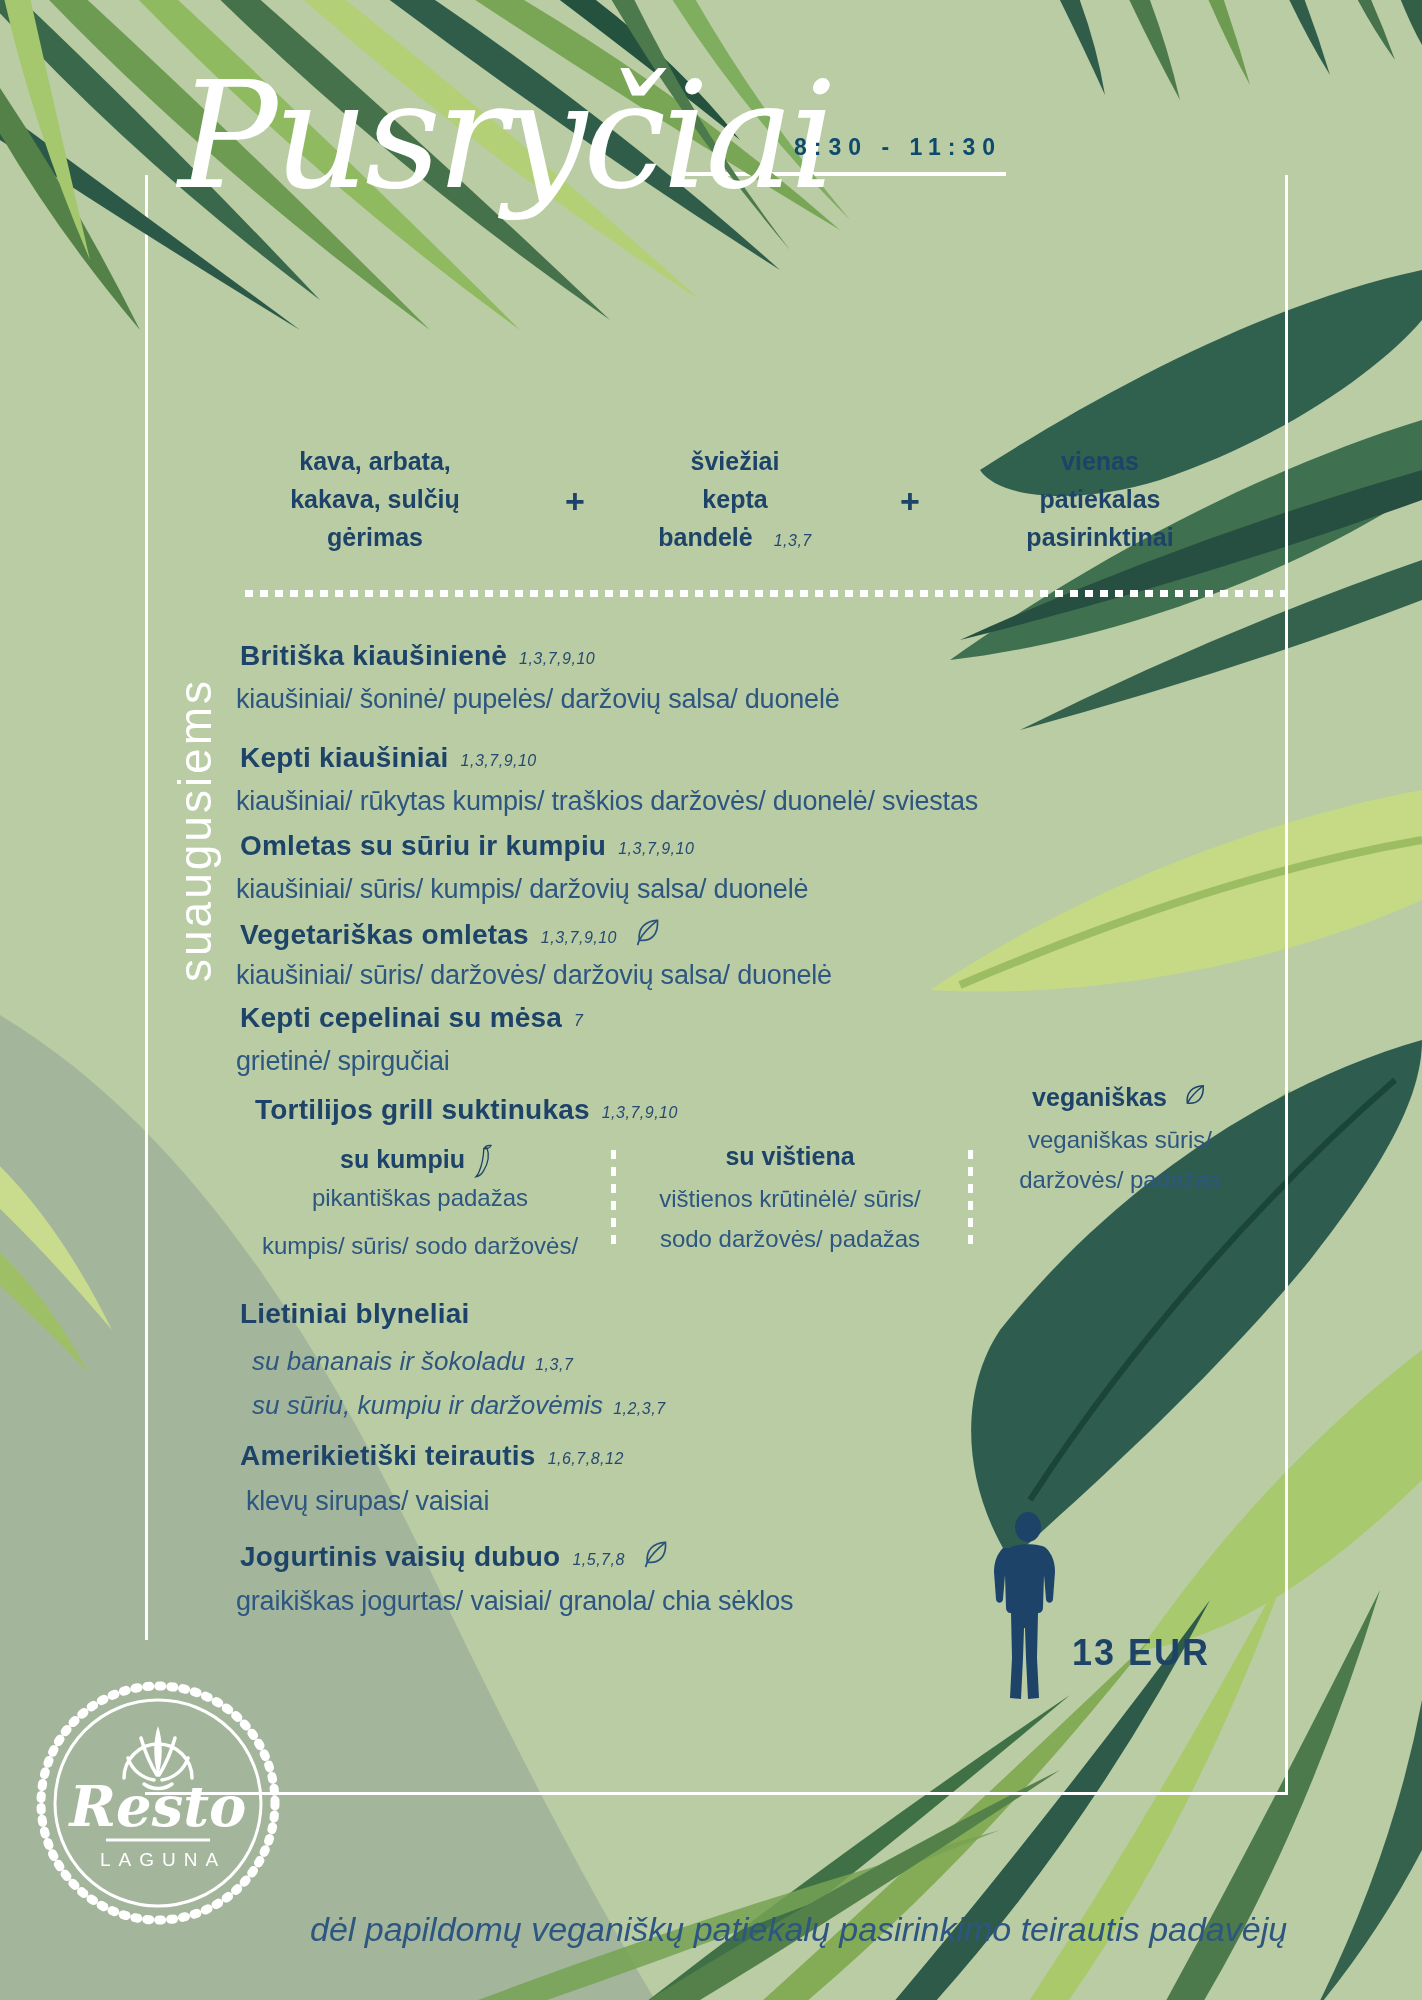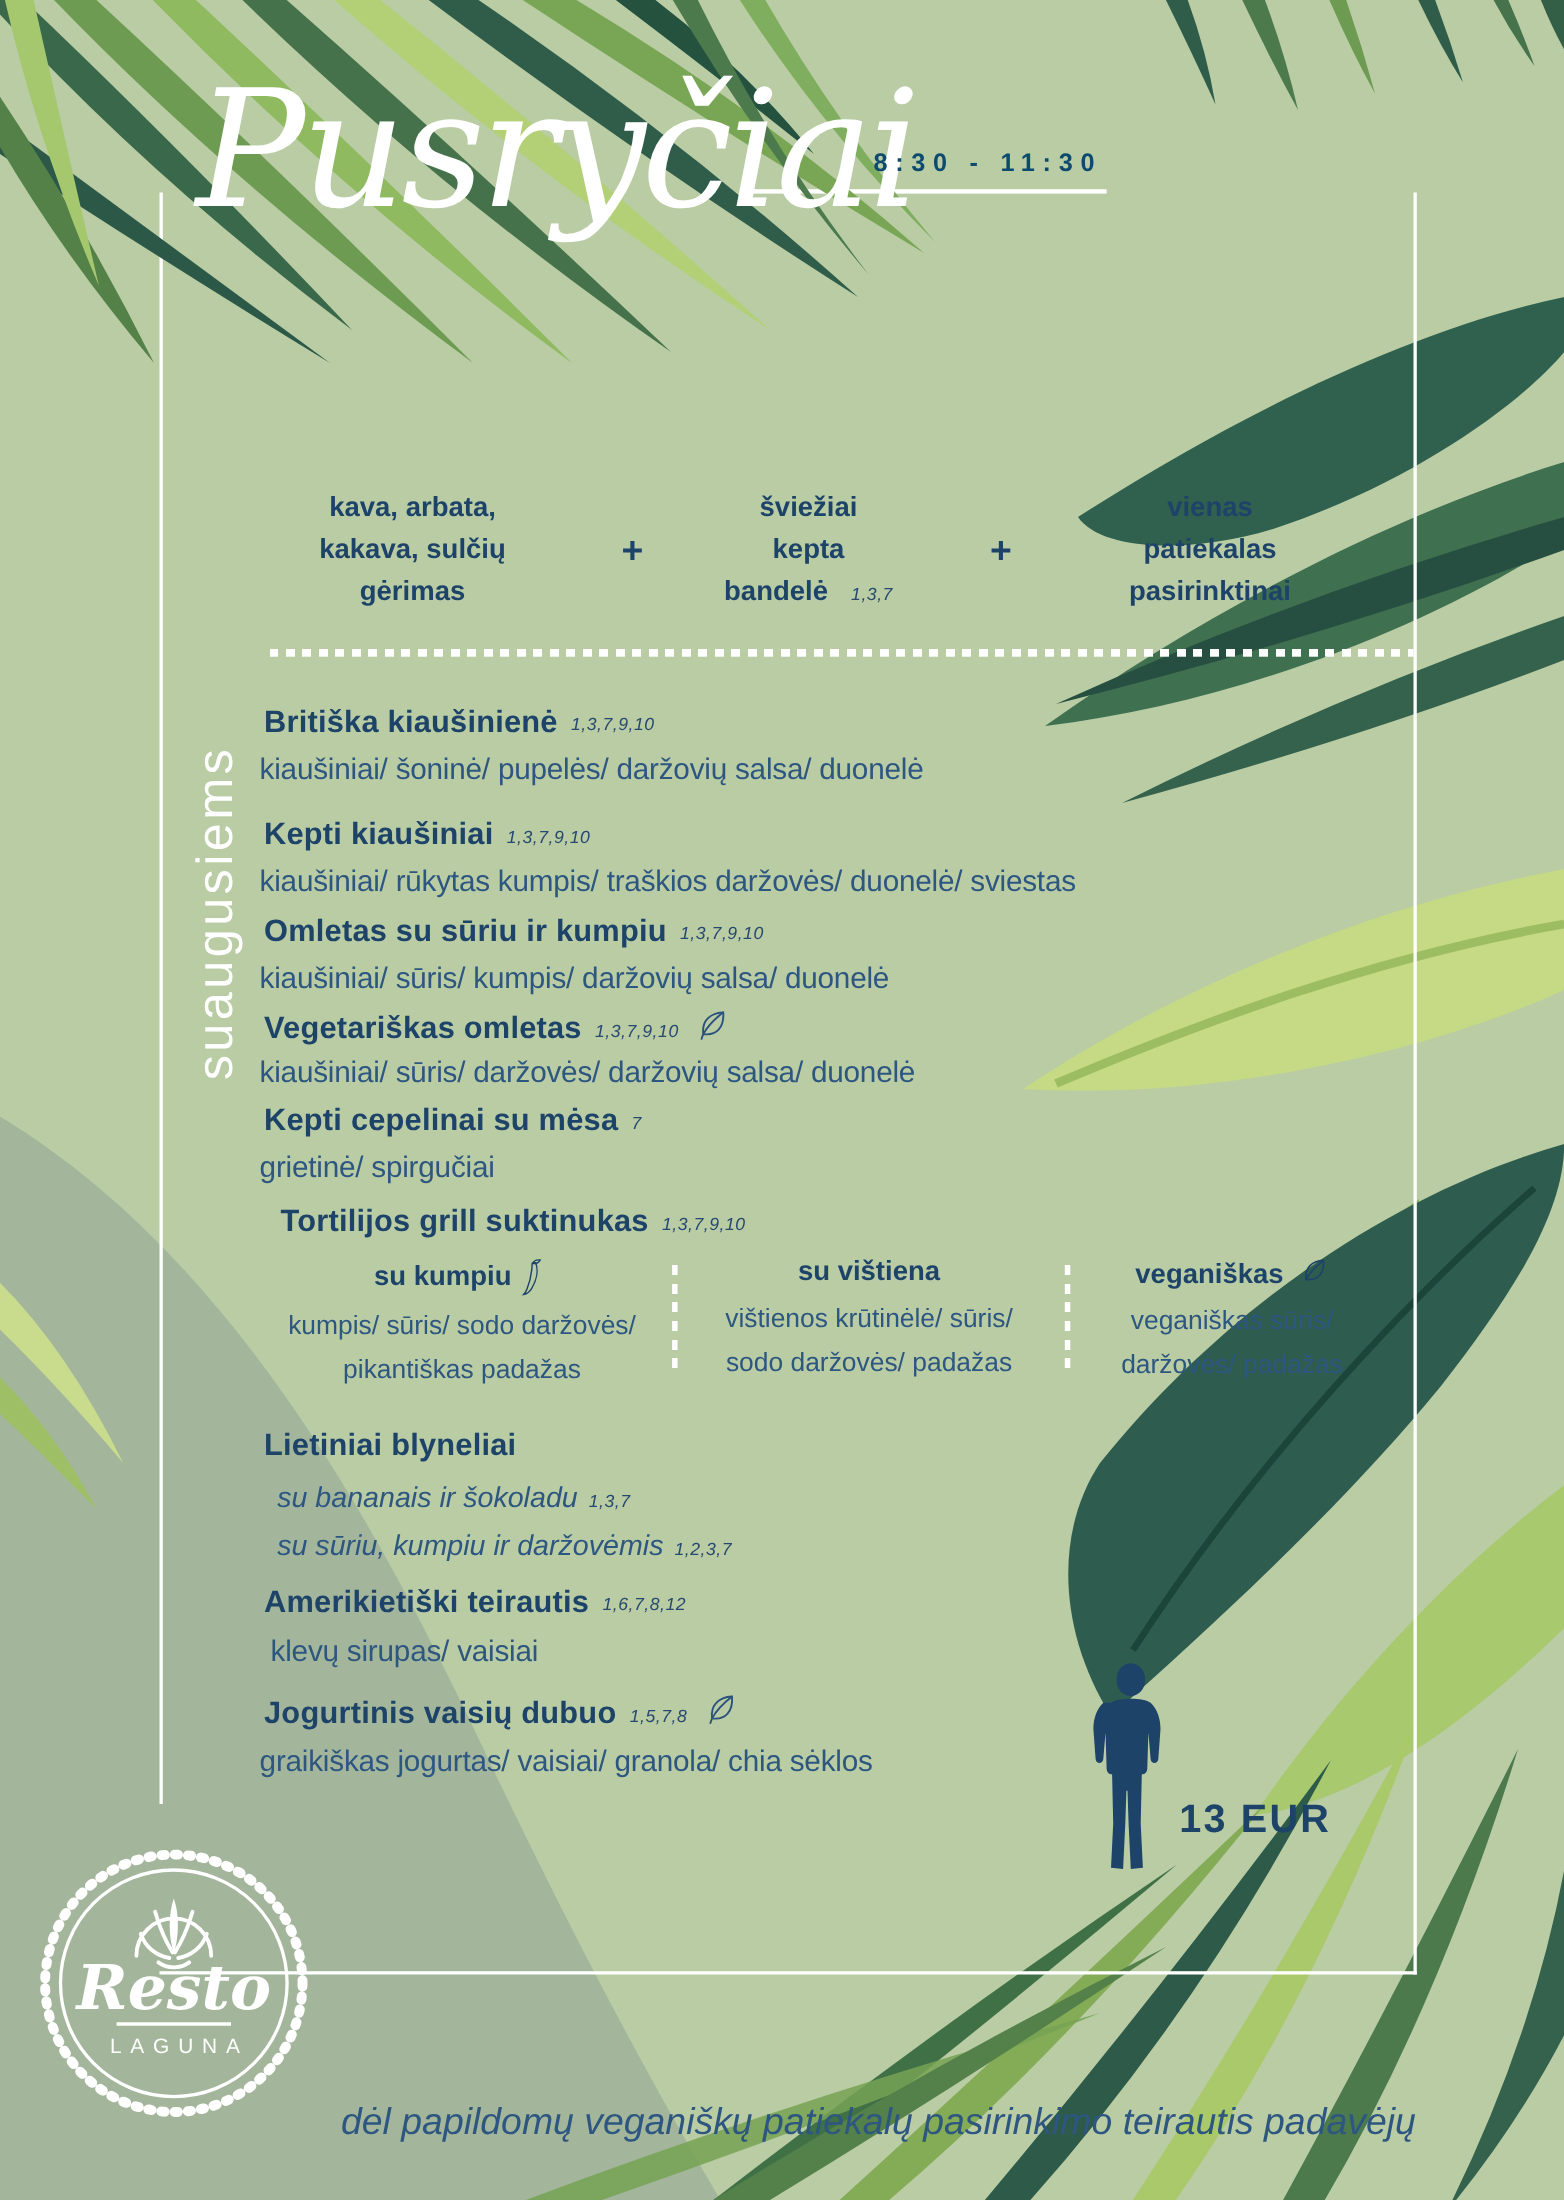--- a/index.html
+++ b/index.html
@@ -170,35 +170,35 @@
   <div class="abs txt variant-col" style="left:250px;top:1142px;width:340px;">
     <div class="variant-title">
       <span>su kumpiu</span>
       <span class="chili-badge">
         <svg width="26" height="36" viewBox="0 0 26 34">
           <path d="M10 5.5c1.5-2.5 4-3.5 7-3-1.2 2.2-3.8 3.4-6.8 3.2" fill="none" stroke="#1d4369" stroke-width="1.3"></path>
           <path d="M13 5c2.5 6.5 1 15.5-3.6 23.2-1.7 2.9-4.2 5-7.4 5.6 1.2-1.3 2.3-2.9 3-4.7C8.3 21 9.6 12.4 9.8 5.4c1-.8 2.2-.9 3.2-.4Z" fill="none" stroke="#1d4369" stroke-width="1.3"></path>
         </svg>
       </span>
     </div>
+    <div class="variant-line">pikantiškas padažas</div>
     <div class="variant-line" style="margin-top:8px;">kumpis/ sūris/ sodo daržovės/</div>
-    <div class="variant-line">pikantiškas padažas</div>
   </div>
 
   <div class="abs txt vdash" style="left:611px;top:1150px;height:96px;"></div>
 
   <div class="abs txt variant-col" style="left:622px;top:1142px;width:336px;">
     <div class="variant-title">su vištiena</div>
     <div class="variant-line" style="margin-top:8px;">vištienos krūtinėlė/ sūris/</div>
     <div class="variant-line">sodo daržovės/ padažas</div>
   </div>
 
   <div class="abs txt vdash" style="left:968px;top:1150px;height:96px;"></div>
 
-  <div class="abs txt variant-col" style="left:982px;top:1142px;width:276px;">
+  <div class="abs txt variant-col" style="left:982px;top:1082px;width:276px;">
     <div class="variant-title">
       <span>veganiškas</span>
       <span class="leaf-badge">
         <svg width="28" height="28" viewBox="0 0 26 26">
             <path d="M21.5 3.5C11.5 4 5.5 10 6.8 19.6c9.6 1.3 15.6-4.7 14.7-16.1Z" fill="none" stroke="#1d4369" stroke-width="1.4"></path>
             <path d="M6.8 19.6C10 13.5 14.5 9 21.5 3.5" fill="none" stroke="#1d4369" stroke-width="1.4"></path>
           </svg>
       </span>
     </div>
     <div class="variant-line" style="margin-top:8px;">veganiškas sūris/</div>

